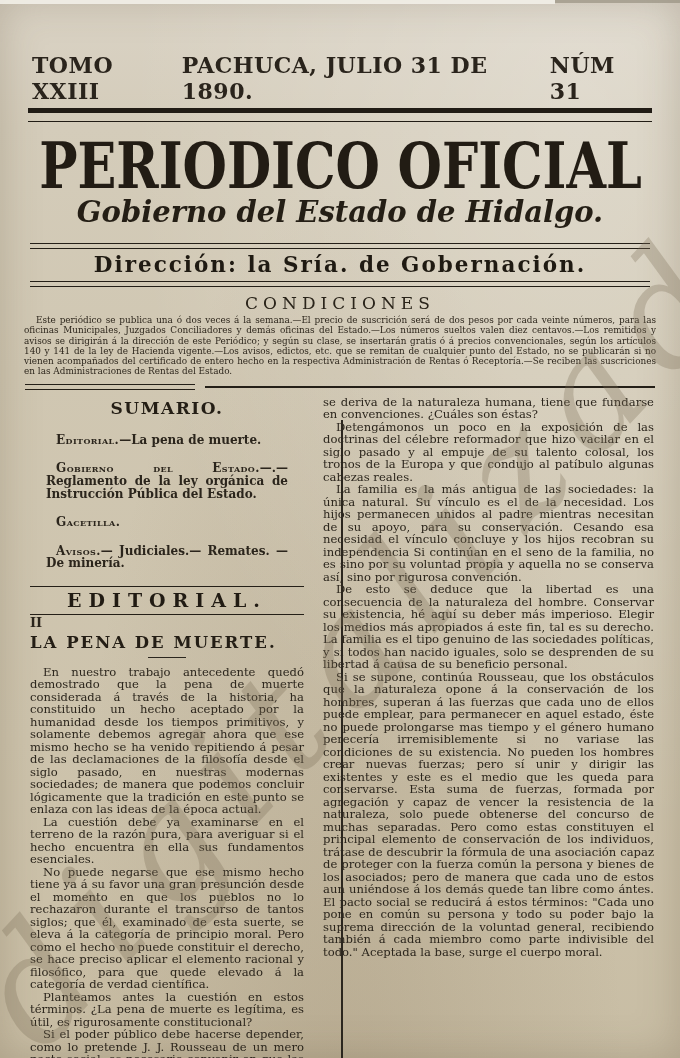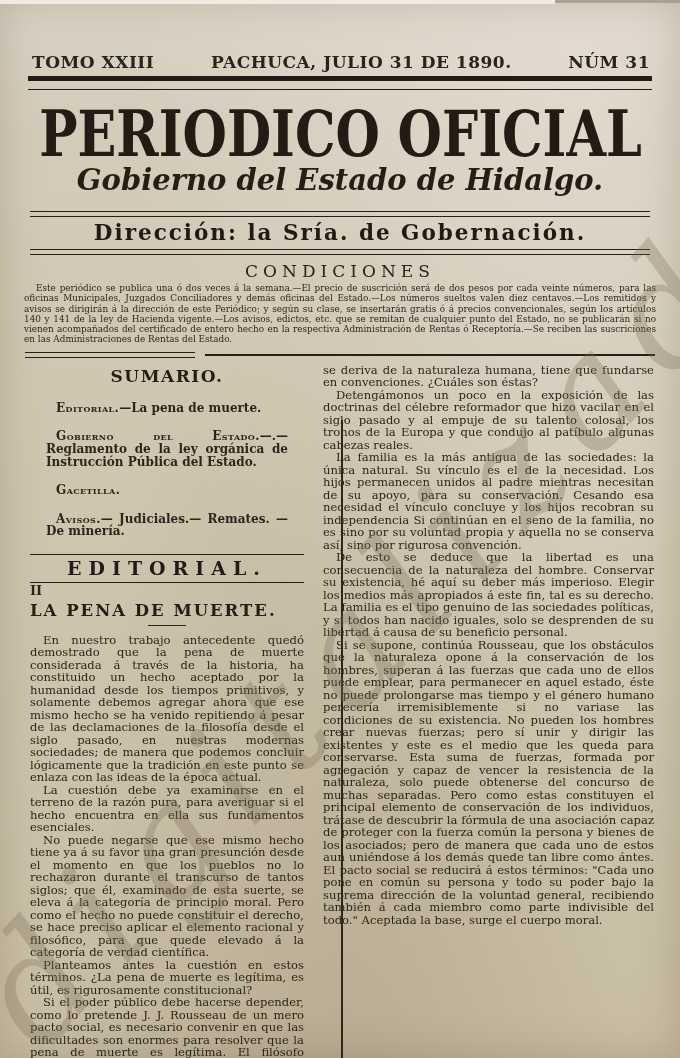--- a/index.html
+++ b/index.html
@@ -20,21 +20,21 @@
     position:absolute;left:-60px;top:960px;width:1200px;
     transform:rotate(-47deg);transform-origin:0 0;
     font-style:italic;font-size:150px;letter-spacing:22px;
     color:rgba(122,108,86,0.30);white-space:nowrap;pointer-events:none;z-index:5;
   }
 
   .content{position:relative;z-index:2;}
 
   
   .hdr{display:flex;justify-content:space-between;align-items:baseline;
-       margin:52px 30px 0 32px;font-weight:bold;font-size:17px;letter-spacing:.5px;}
+       margin:52px 30px 0 32px;font-weight:bold;font-size:22px;letter-spacing:.5px;}
   .hdr-rule{margin:4px 28px 0 28px;height:8px;
        border-top:5px solid #211c15;border-bottom:1.5px solid #211c15;}
 
   
   .masthead{text-align:center;margin-top:6px;}
   .masthead-title{display:inline-block;font-weight:bold;font-size:52px;letter-spacing:0px;
        transform:scaleY(1.22) scaleX(.98);transform-origin:center top;color:#221c14;}
   .masthead-del{font-weight:bold;font-size:15px;letter-spacing:3px;margin-top:24px;color:#262017;}
   .masthead-sub{font-style:italic;font-weight:bold;font-size:29px;margin-top:6px;color:#241e15;}
 

